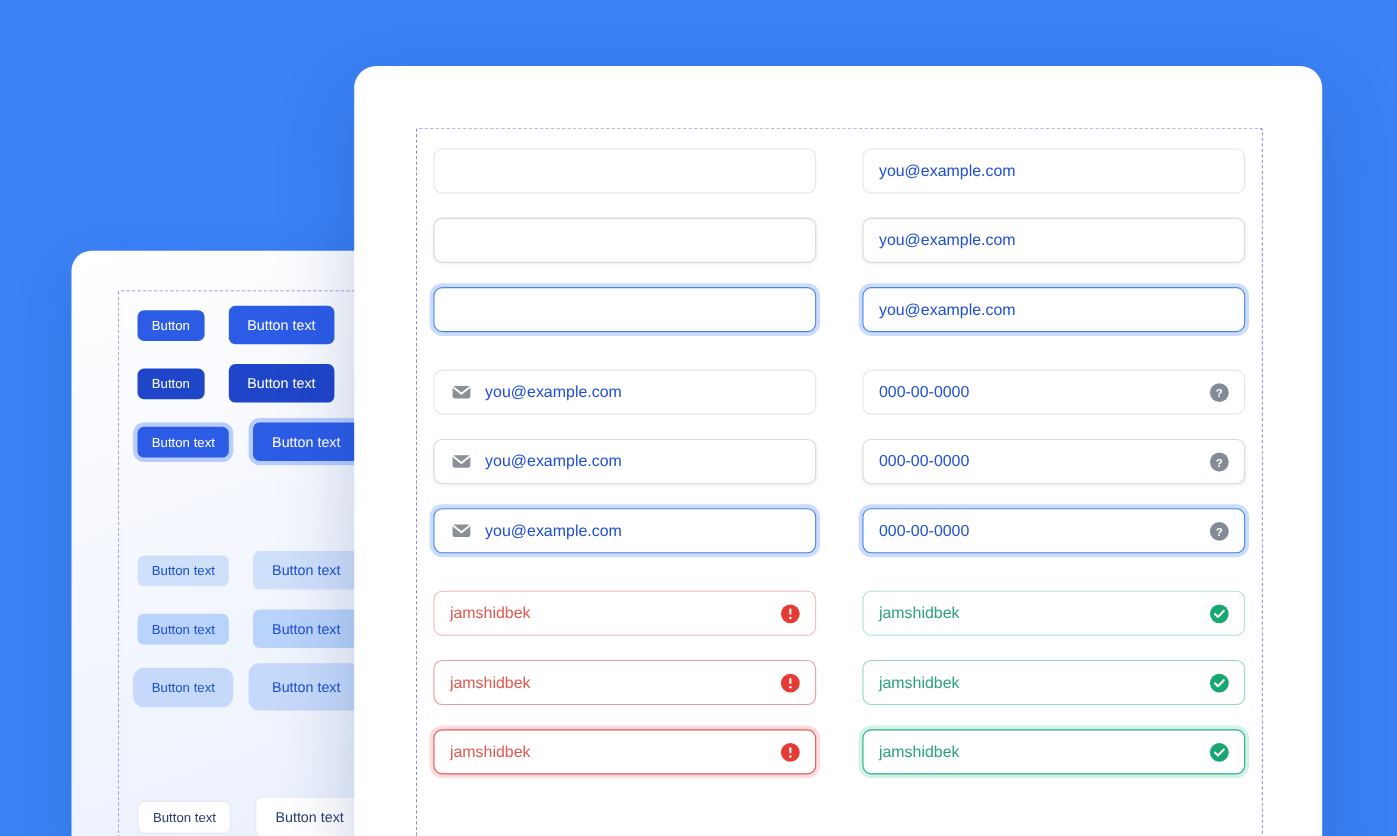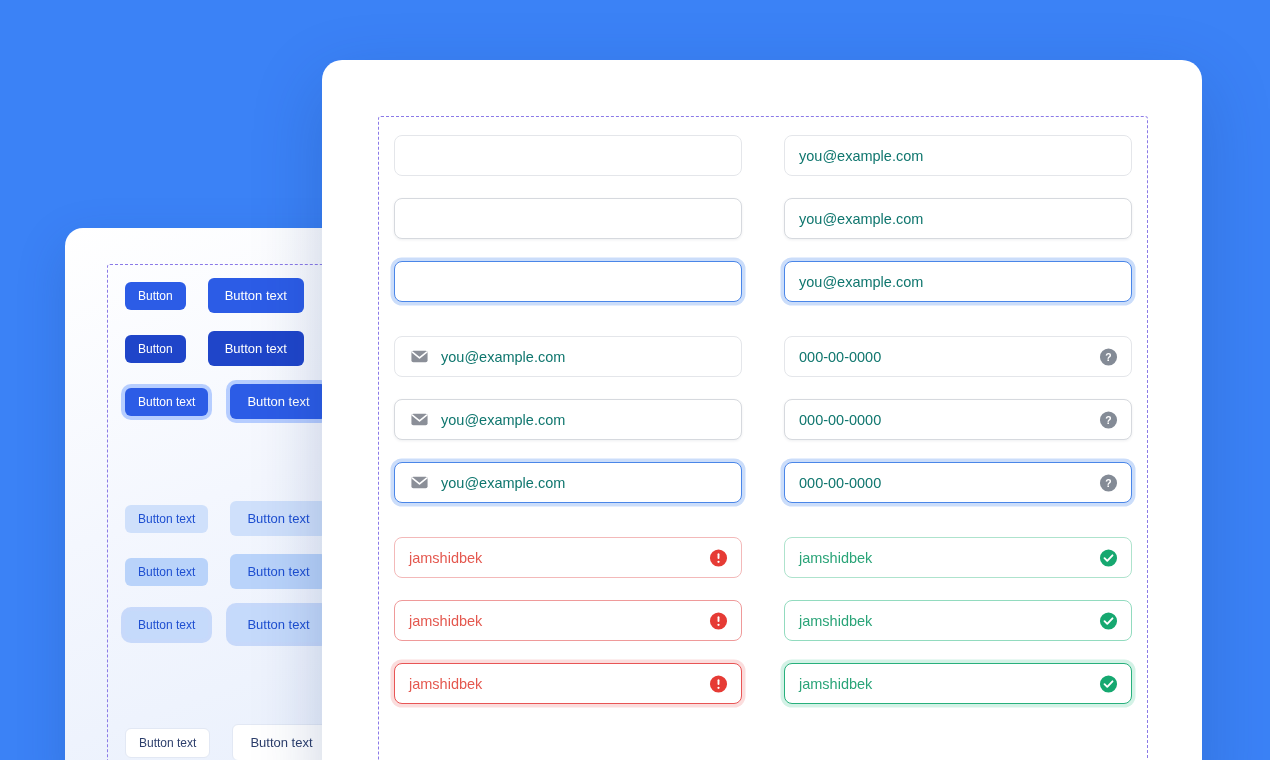--- a/index.html
+++ b/index.html
@@ -144,21 +144,21 @@
   .field.err-hover { border: 1px solid #ef9a9a; }
   .field.err-focus { border: 1.6px solid #e85555;
                      box-shadow: 0 0 0 3.5px rgba(245,170,170,0.40); }
 
   
   .field.ok-rest  { border: 1px solid #aee3cd; }
   .field.ok-hover { border: 1px solid #92dbbf; }
   .field.ok-focus { border: 1.6px solid #27b07c;
                     box-shadow: 0 0 0 3.5px rgba(150,225,195,0.42); }
 
-  .ph        { color: #0f766e; font-size: 14.5px; }
+  .ph        { color: #1d4ed8; font-size: 14.5px; }
   .ph.error  { color: #e4584f; }
   .ph.ok     { color: #2aa478; }
 
   .lead-icon { width: 20px; height: 20px; margin-right: 12px; flex: 0 0 auto;
                display: inline-flex; align-items: center; justify-content: center; }
 
   .trail-icon { position: absolute; right: 13px; top: 50%;
                 transform: translateY(-50%);
                 width: 19px; height: 19px; cursor: pointer; }
 </style>

